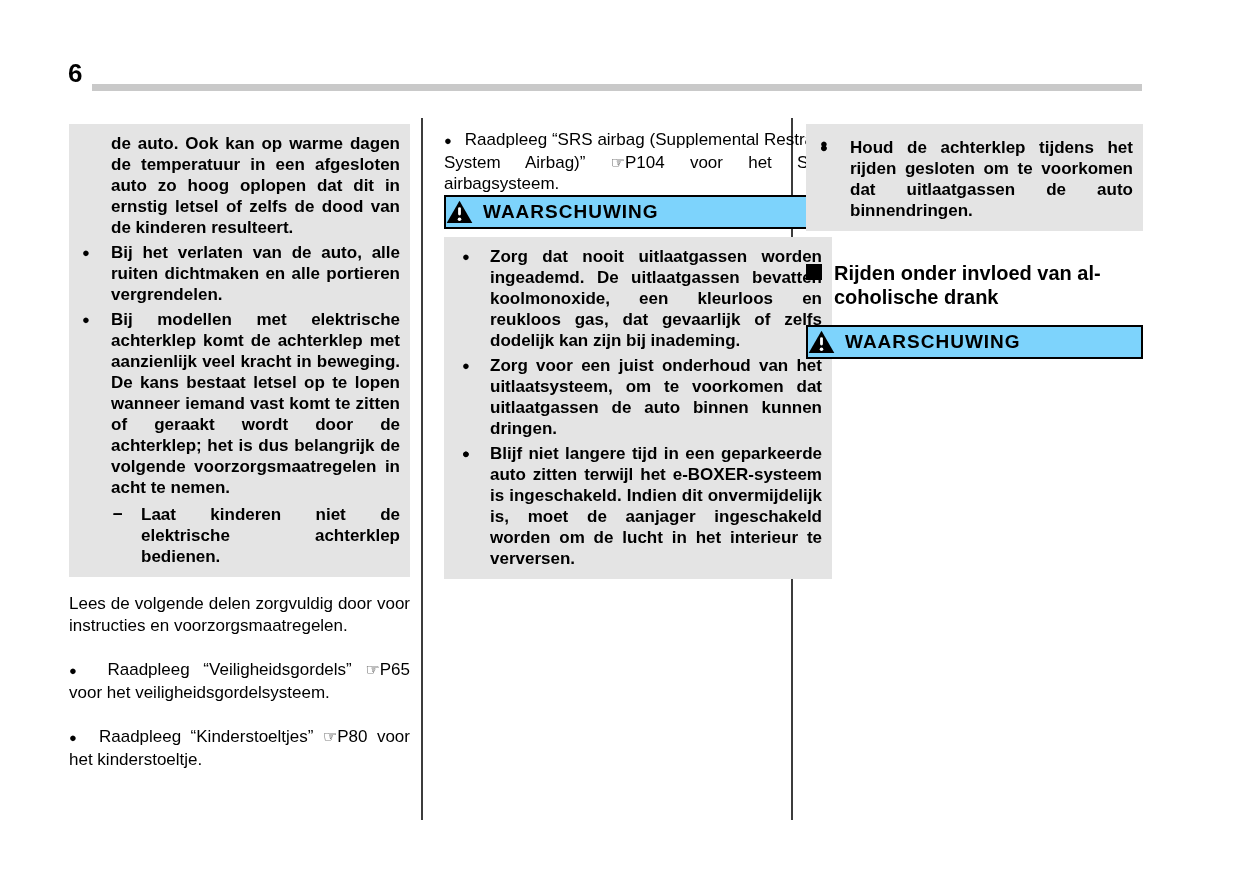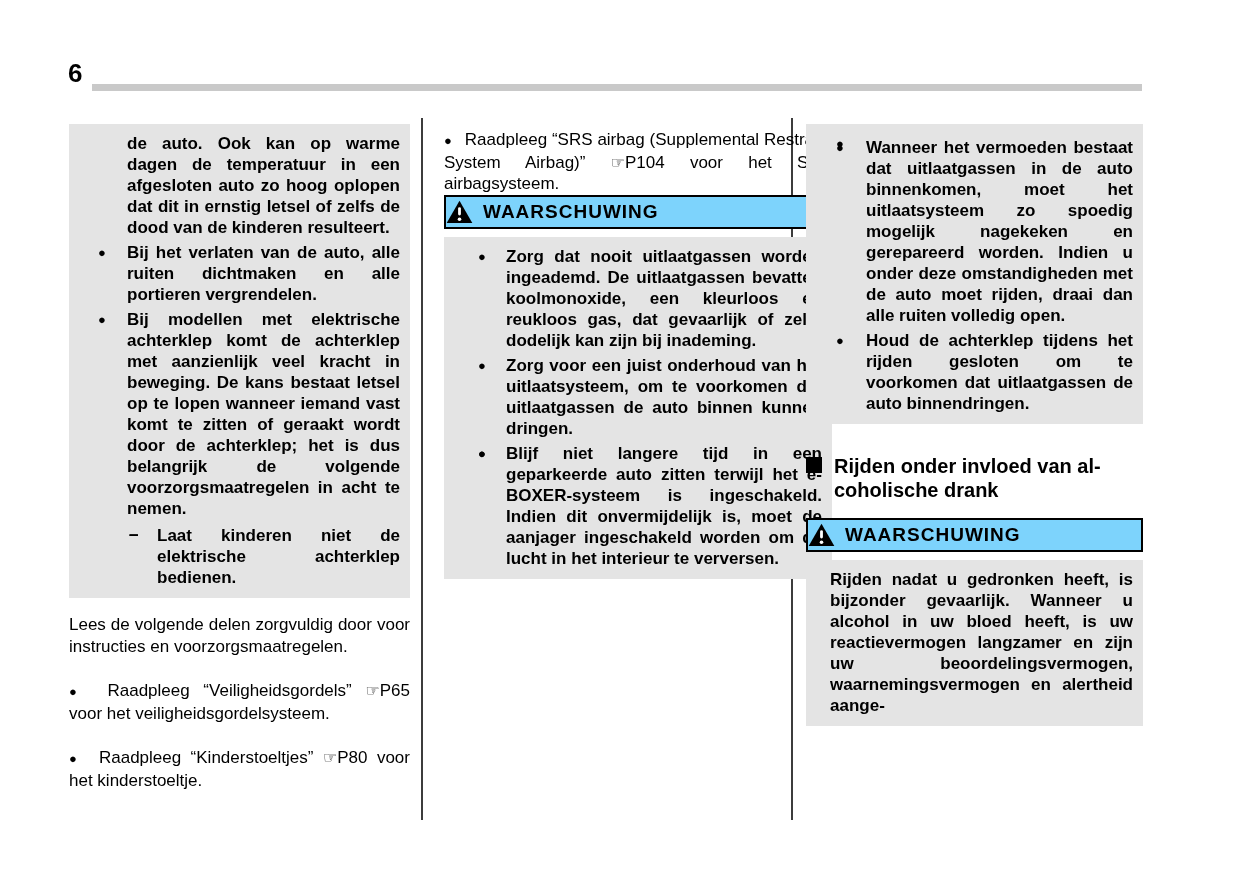--- a/index.html
+++ b/index.html
@@ -24,21 +24,21 @@
   }
   .vdiv.d1{left:421px;}
   .vdiv.d2{left:791px;}
   .col{position:absolute;top:124px;}
   .col-left{left:69px;width:341px;}
   .col-mid{left:444px;width:388px;}
   .col-right{left:806px;width:337px;}
 
   .graybox{
     background:#e4e4e4;
-    padding:9px 10px 10px 16px;
+    padding:9px 10px 10px 0;
     text-align:justify;
   }
   .graybox, .warn-para{
     font-weight:bold;
     font-size:17px;
     line-height:21px;
   }
   .cont{
     margin:0 0 4px 0;
     padding-left:42px;
@@ -196,21 +196,20 @@
   </div>
 </div>
 
 <div class="col col-right">
   <div class="graybox rc-box">
     <div class="b-item" style="margin-top:0;">
       <span class="marker">●</span>
     </div>
     <div class="b-item">
       <span class="marker">●</span>
-      <span>Wanneer het vermoeden bestaat dat uitlaatgassen in de auto binnenkomen, moet het uitlaatsysteem zo spoedig mogelijk nagekeken en gerepareerd worden. Indien u onder deze omstandigheden met de auto moet rijden, draai dan alle ruiten volledig open.</span>
     </div>
     <div class="b-item">
       <span class="marker">●</span>
       <span>Houd de achterklep tijdens het rijden gesloten om te voorkomen dat uitlaatgassen de auto binnendringen.</span>
     </div>
   </div>
 
   <h2 class="sec-head rc">
     <span class="sq"></span>
     <span class="sec-text">Rijden onder invloed van al-
@@ -219,16 +218,13 @@
 
   <div class="warn-head">
     <svg class="warn-icon" width="27" height="24" viewBox="0 0 27 24" aria-hidden="true">
       <path d="M13.5 0.8 L26.3 23 H0.7 Z" fill="#000"></path>
       <rect x="12.1" y="7.2" width="2.8" height="8.2" rx="1.4" fill="#fff"></rect>
       <circle cx="13.5" cy="19.2" r="1.8" fill="#fff"></circle>
     </svg>
     <span class="wlabel">WAARSCHUWING</span>
   </div>
 
-  <div class="graybox warn-body">
-    <p class="warn-para">Rijden nadat u gedronken heeft, is bijzonder gevaarlijk. Wanneer u alcohol in uw bloed heeft, is uw reactievermogen langzamer en zijn uw beoordelingsvermogen, waarnemingsvermogen en alertheid aange-</p>
-  </div>
 </div>
 
 </body></html>

